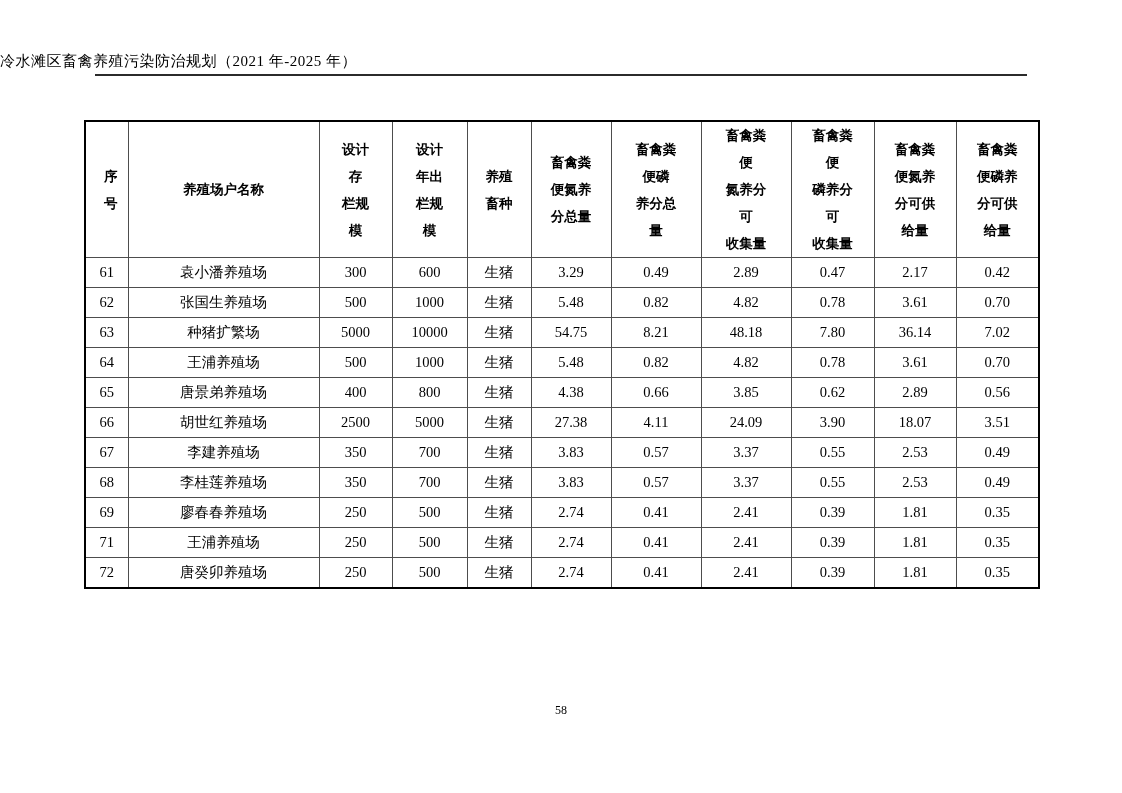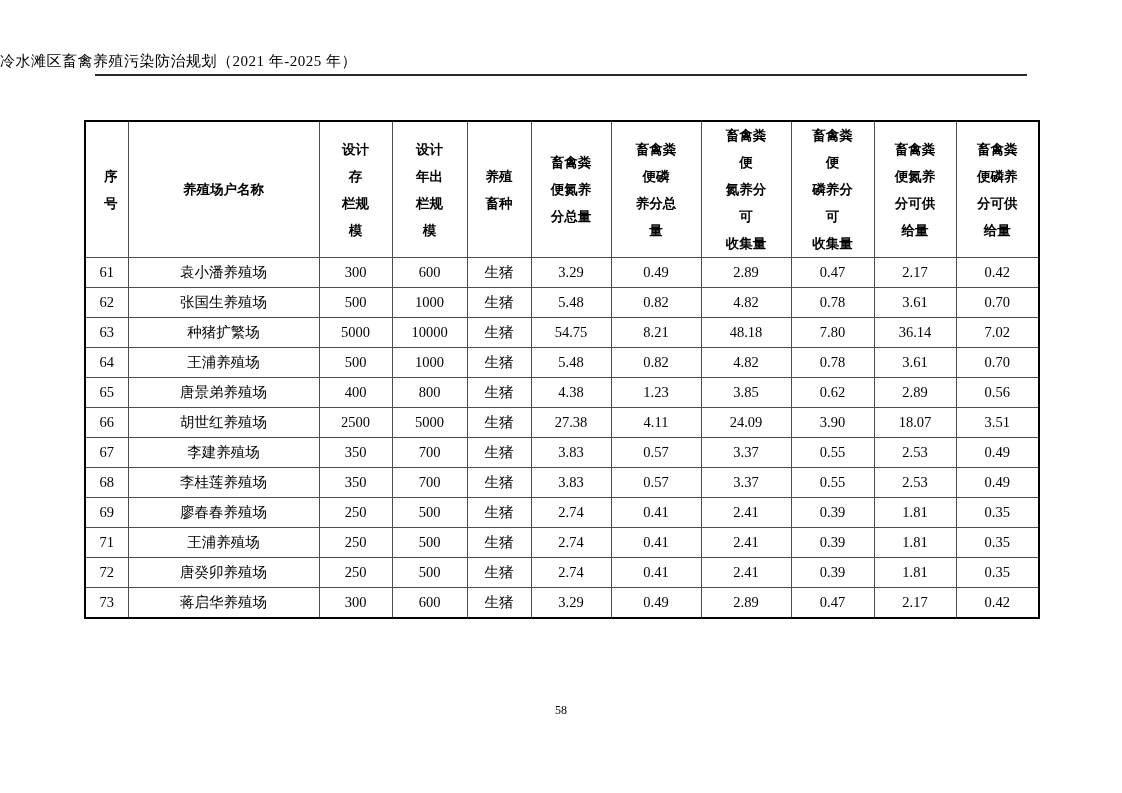--- a/index.html
+++ b/index.html
@@ -177,21 +177,21 @@
           <td>3.61</td>
           <td>0.70</td>
         </tr>
         <tr>
           <td>65</td>
           <td>唐景弟养殖场</td>
           <td>400</td>
           <td>800</td>
           <td>生猪</td>
           <td>4.38</td>
-          <td>1.23</td>
+          <td>0.66</td>
           <td>3.85</td>
           <td>0.62</td>
           <td>2.89</td>
           <td>0.56</td>
         </tr>
         <tr>
           <td>66</td>
           <td>胡世红养殖场</td>
           <td>2500</td>
           <td>5000</td>
@@ -261,30 +261,17 @@
           <td>250</td>
           <td>500</td>
           <td>生猪</td>
           <td>2.74</td>
           <td>0.41</td>
           <td>2.41</td>
           <td>0.39</td>
           <td>1.81</td>
           <td>0.35</td>
         </tr>
-        <tr>
-          <td>73</td>
-          <td>蒋启华养殖场</td>
-          <td>300</td>
-          <td>600</td>
-          <td>生猪</td>
-          <td>3.29</td>
-          <td>0.49</td>
-          <td>2.89</td>
-          <td>0.47</td>
-          <td>2.17</td>
-          <td>0.42</td>
-        </tr>
       </tbody>
   </table>
 </div>
 
 <div class="page-number">58</div>
 
 </body></html>

